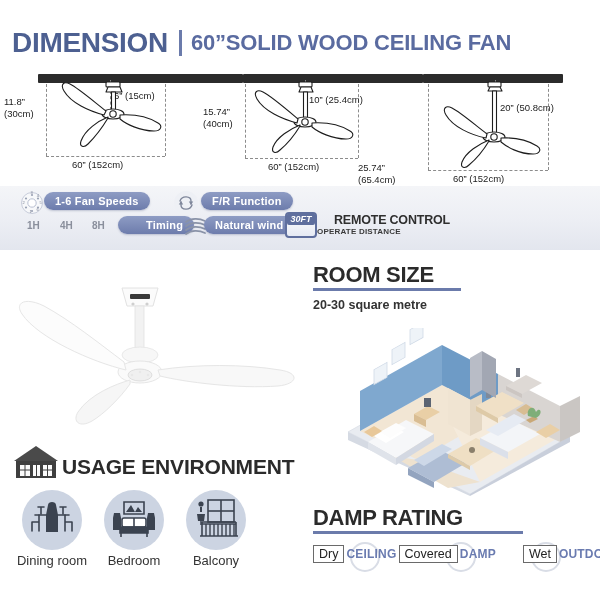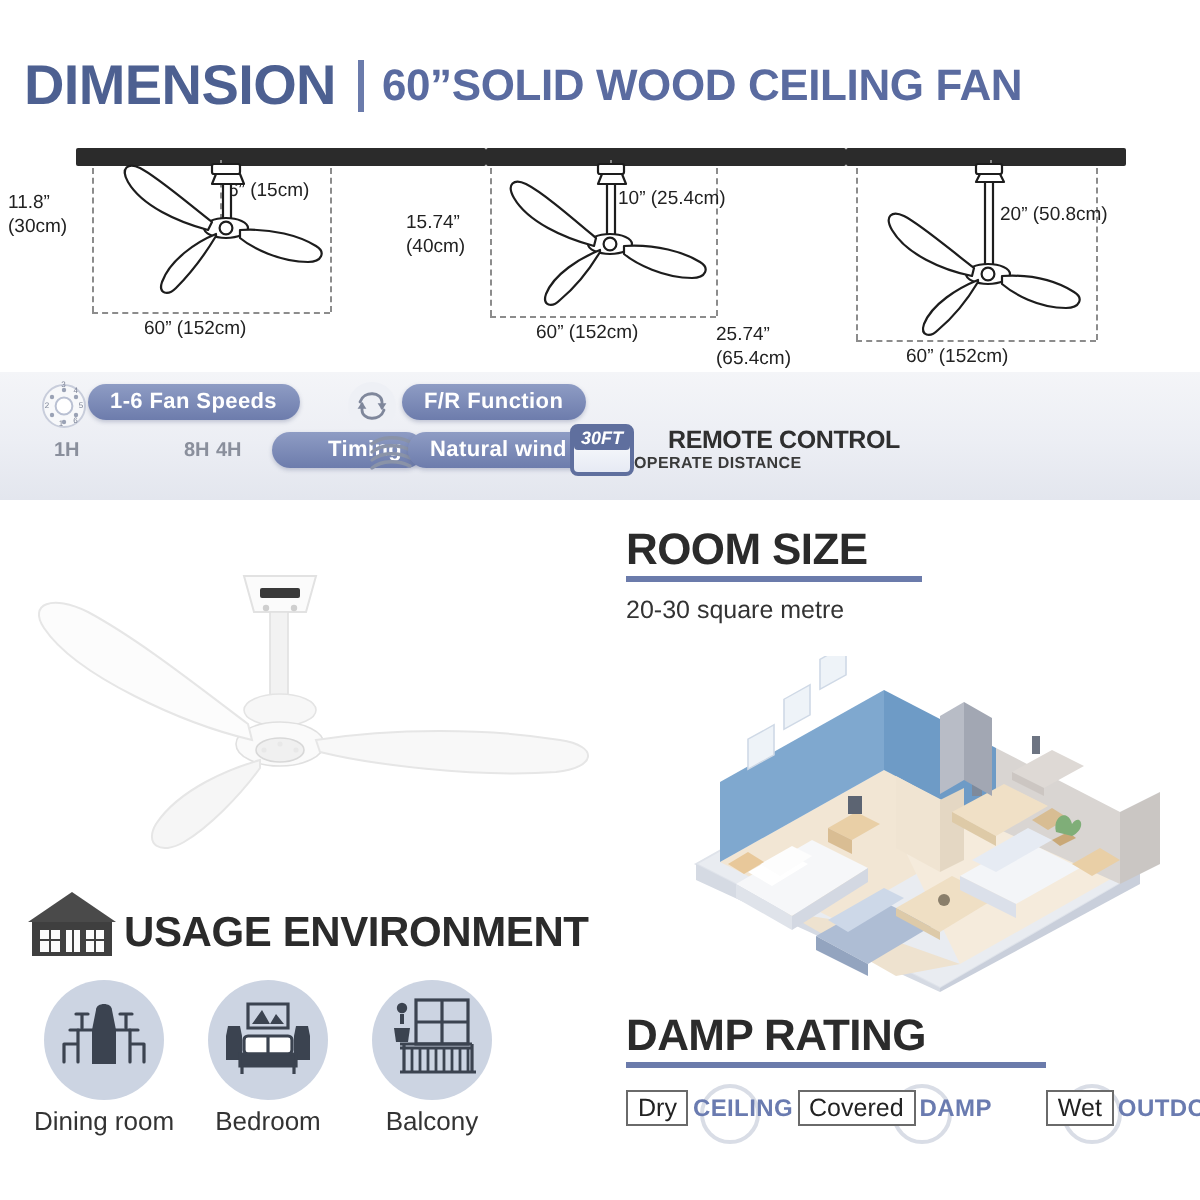--- a/index.html
+++ b/index.html
@@ -181,23 +181,23 @@
         <path d="M8 12 C10 6 19 7 19 12 L19 15"></path>
         <path d="M20 16 C18 22 9 21 9 16 L9 13"></path>
       </g>
       <path d="M19 16 l-2.2 -3.4 h4.4 Z" fill="#7f879b"></path>
       <path d="M9 12 l2.2 3.4 h-4.4 Z" fill="#7f879b"></path>
     </svg>
 
     <div class="badge" style="left:201px;top:6px;">F/R Function</div>
 
     <div class="hrs" style="left:27px;top:34px;">1H</div>
-    <div class="hrs" style="left:60px;top:34px;margin-left:48px;">4H</div>
+    <div class="hrs" style="left:60px;top:34px;">4H</div>
     <div class="hrs" style="left:92px;top:34px;">8H</div>
-    <div class="badge" style="left:136px;top:30px;padding-left:28px;">Timing</div>
+    <div class="badge" style="left:118px;top:30px;padding-left:28px;">Timing</div>
 
     <svg class="ficon" style="left:182px;top:30px;" width="28" height="22" viewBox="0 0 28 22">
       <g fill="none" stroke="#8a93a8" stroke-width="1.7" stroke-linecap="round">
         <path d="M4 6 C9 2 17 2 23 5"></path>
         <path d="M4 10 C9 6 17 6 23 9"></path>
         <path d="M4 14 C9 10 17 10 23 13"></path>
         <path d="M4 18 C9 14 17 14 23 17"></path>
       </g>
     </svg>
 
@@ -205,21 +205,21 @@
 
     <div class="ftchip" style="left:285px;top:26px;">
       <span>30FT</span>
     </div>
     <div class="rc-title" style="left:316px;top:27px;">REMOTE CONTROL</div>
     <div class="rc-sub" style="left:317px;top:41px;">OPERATE DISTANCE</div>
   </div>
 
   <div class="sec-title" style="left:313px;top:262px;">ROOM SIZE</div>
   <div class="sec-rule" style="left:313px;top:288px;width:148px;"></div>
-  <div class="sec-sub" style="left:313px;top:298px;">20-30 square metre</div>
+  <div class="sec-sub" style="left:313px;top:298px;font-weight:bold;">20-30 square metre</div>
 
   <svg style="position:absolute;left:0px;top:258px;" width="312" height="170" viewBox="0 0 312 170">
     <rect x="0" y="0" width="312" height="170" fill="#ffffff"></rect>
     <g>
       <path d="M122 30 L158 30 L153 48 L127 48 Z" fill="#fbfbfb" stroke="#e2e2e2" stroke-width="1"></path>
       <rect x="130" y="36" width="20" height="5" rx="1" fill="#3a3a3a"></rect>
       <circle cx="133" cy="46" r="1.6" fill="#cfcfcf"></circle>
       <circle cx="147" cy="46" r="1.6" fill="#cfcfcf"></circle>
       <rect x="135" y="48" width="9" height="42" fill="#f2f2f2" stroke="#e0e0e0" stroke-width="0.8"></rect>
       <ellipse cx="140" cy="97" rx="18" ry="8" fill="#f7f7f7" stroke="#e4e4e4" stroke-width="0.8"></ellipse>

